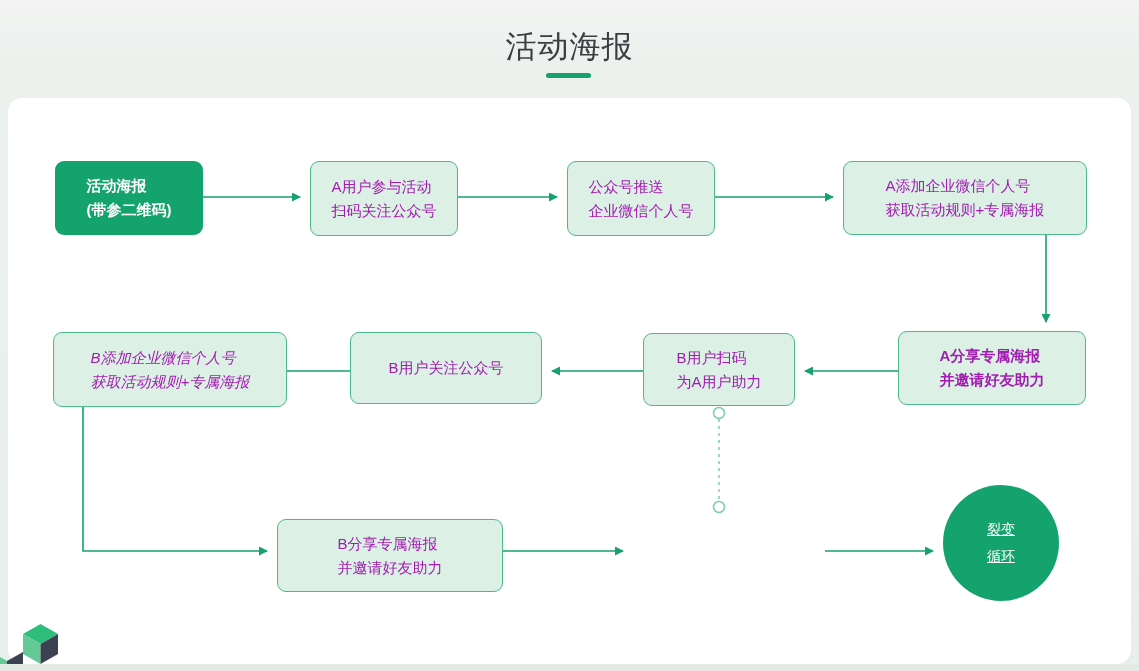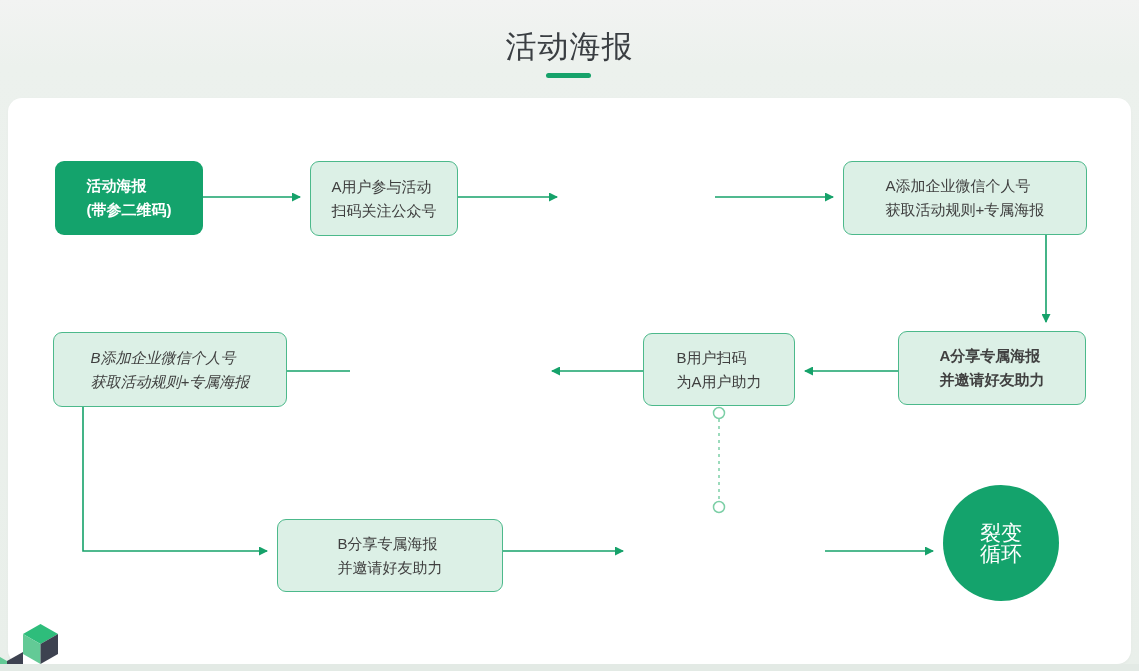--- a/index.html
+++ b/index.html
@@ -25,25 +25,25 @@
     position:absolute; left:0; top:664px; width:1139px; height:7px;
     background:#e3eae5;
   }
   .connectors { position:absolute; left:0; top:0; width:1139px; height:671px; pointer-events:none; }
   .node {
     position:absolute; box-sizing:border-box;
     display:flex; align-items:center; justify-content:center;
     text-align:left; border-radius:9px;
     font-size:15px; line-height:24px; white-space:pre-line;
   }
-  .node.light { background:#dcf0e6; border:1.5px solid #4cb98b; color:#404040; }
+  .node.light { background:#dcf0e6; border:1.5px solid #4cb98b; color:#a21caf; }
   .node.solid { background:#14a36c; color:#ffffff; font-weight:700; }
   .node.circle {
     border-radius:50%; background:#14a36c; color:#ffffff;
-    font-size:21px; line-height:21px; font-weight:500;
+    font-size:14px; line-height:27px; font-weight:500;text-decoration:underline;
   }
   .logo { position:absolute; left:0; top:600px; width:120px; height:71px; }
 </style>
 </head>
 <body>
 
 <div class="page">
 
   <div class="page-title">活动海报</div>
   <div class="title-underline"></div>
@@ -72,27 +72,30 @@
       <line x1="719" y1="419" x2="719" y2="501" stroke="#7ccfa6" stroke-width="1.5" stroke-dasharray="3 4"></line>
       <circle cx="719" cy="413" r="5.5" fill="#ffffff" stroke="#7ccfa6" stroke-width="1.5"></circle>
       <circle cx="719" cy="507" r="5.5" fill="#ffffff" stroke="#7ccfa6" stroke-width="1.5"></circle>
     </g>
   </svg>
 
   <div class="node solid" style="left:55px;  top:161px; width:148px; height:74px;">活动海报
 (带参二维码)</div>
   <div class="node light" style="left:310px; top:161px; width:148px; height:75px;">A用户参与活动
 扫码关注公众号</div>
+  <div class="node light" style="left:567px; top:161px; width:148px; height:75px;">公众号推送
+企业微信个人号</div>
   <div class="node light" style="left:843px; top:161px; width:244px; height:74px;">A添加企业微信个人号
 获取活动规则+专属海报</div>
 
   <div class="node light" style="left:898px; top:331px; width:188px; height:74px;font-weight:bold;">A分享专属海报
 并邀请好友助力</div>
   <div class="node light" style="left:643px; top:333px; width:152px; height:73px;">B用户扫码
 为A用户助力</div>
+  <div class="node light" style="left:350px; top:332px; width:192px; height:72px;">B用户关注公众号</div>
   <div class="node light" style="left:53px;  top:332px; width:234px; height:75px;font-style:italic;">B添加企业微信个人号
 获取活动规则+专属海报</div>
 
   <div class="node light" style="left:277px; top:519px; width:226px; height:73px;">B分享专属海报
 并邀请好友助力</div>
   <div class="node circle" style="left:943px; top:485px; width:116px; height:116px;">裂变
 循环</div>
 
   <svg class="logo" width="120" height="71" viewBox="0 0 120 71">
 

